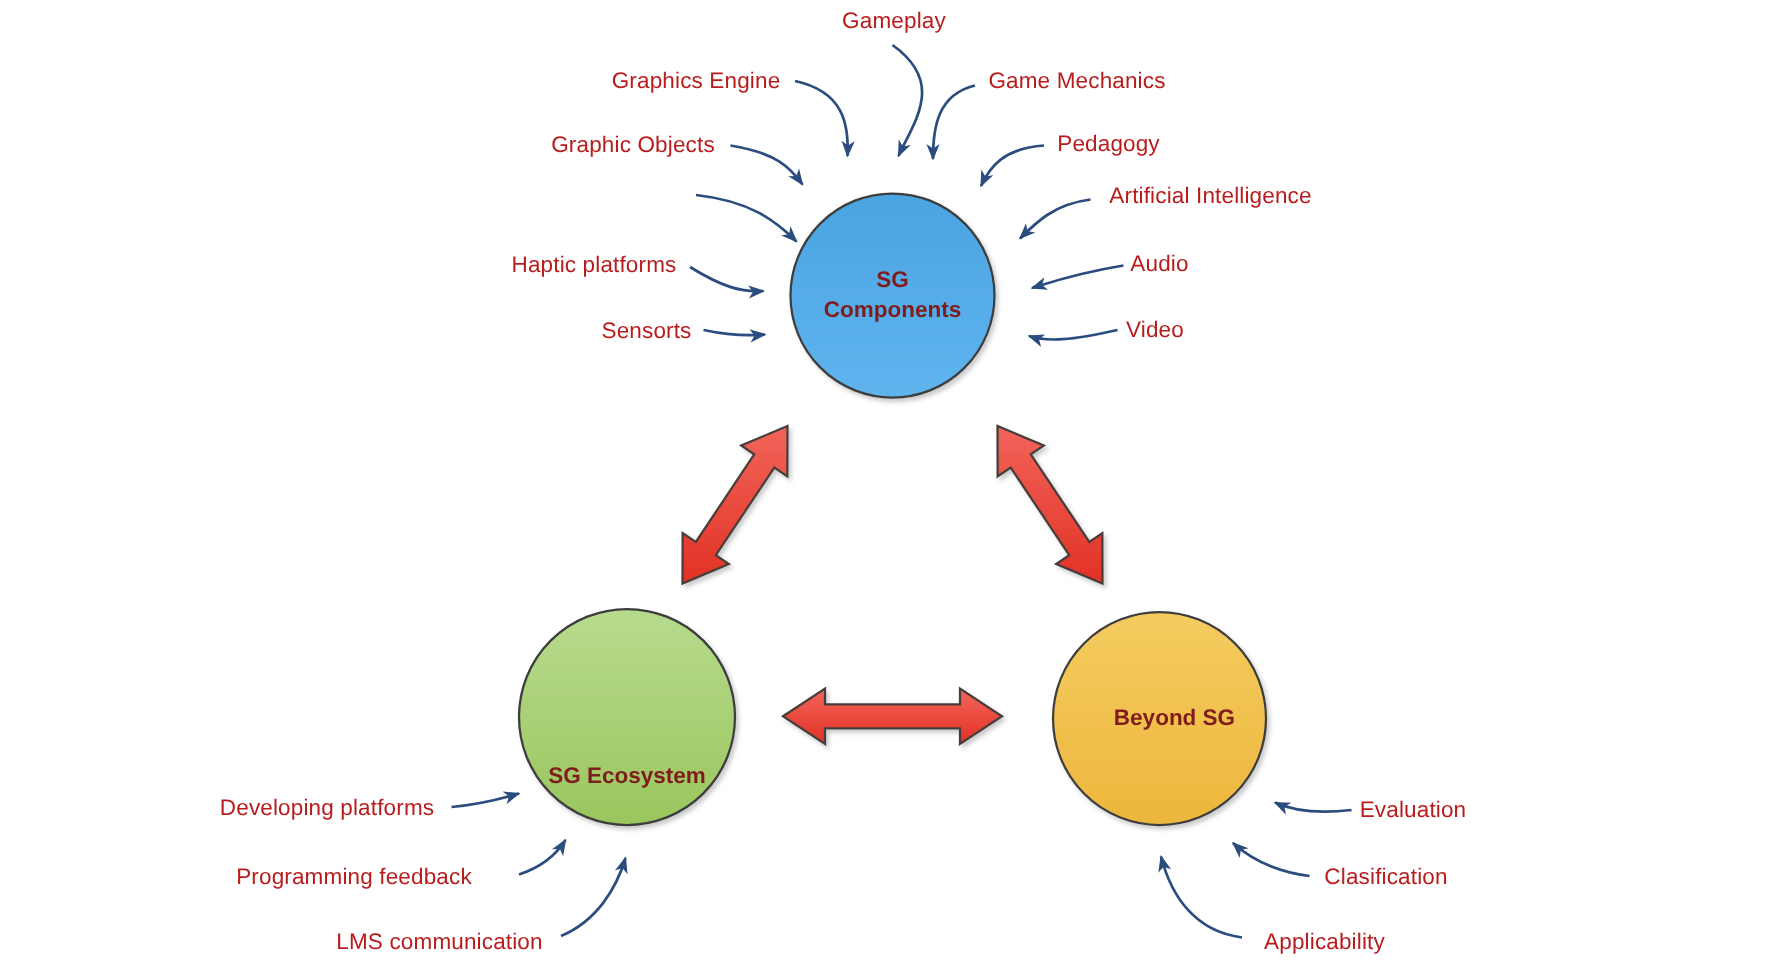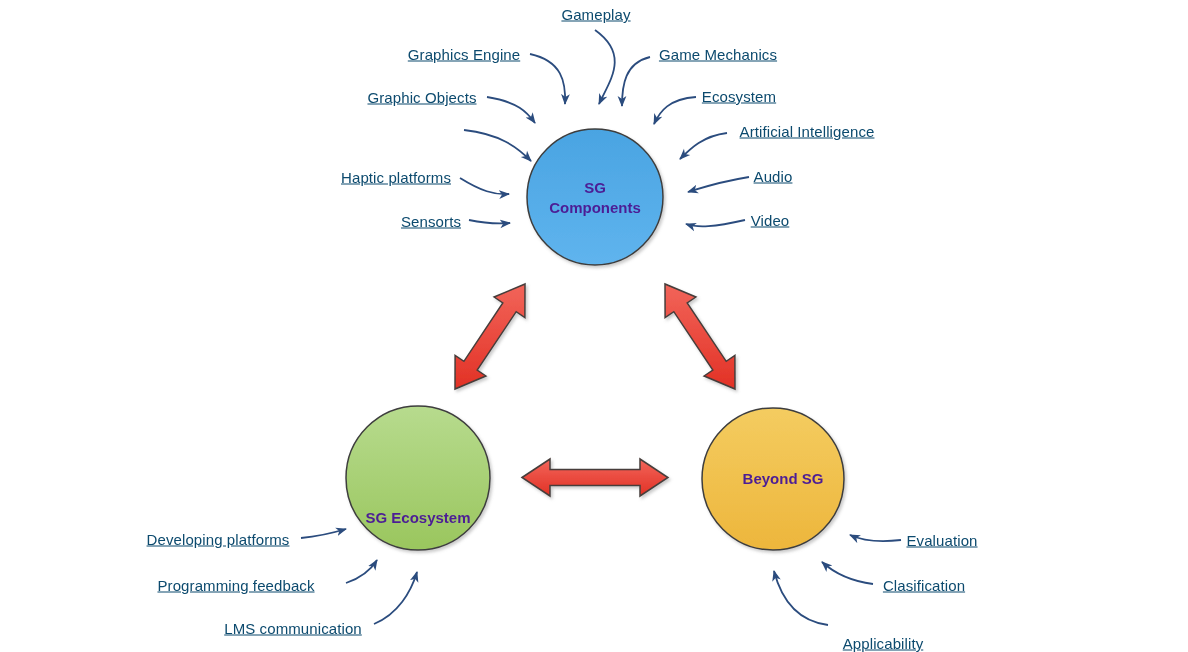--- a/index.html
+++ b/index.html
@@ -17,31 +17,30 @@
   }
   .canvas svg {
     position: absolute;
     left: 0;
     top: 0;
   }
   .lbl {
     position: absolute;
     transform: translate(-50%, -50%);
     font-size: 15px;
-    color: #0c4a6e;
+    color: #b91c1c;
     white-space: nowrap;
     letter-spacing: 0.1px;
-    text-decoration: underline;
   }
   .node-title {
     position: absolute;
     transform: translate(-50%, -50%);
     font-size: 15px;
     font-weight: bold;
-    color: #4c1d95;
+    color: #7f1d1d;
     text-align: center;
     line-height: 1.3;
   }
   .node-title.wrap {
     width: 100px;
     white-space: normal;
   }
   .node-title.nowrap {
     white-space: nowrap;
   }
@@ -115,28 +114,28 @@
   </svg>
 
   <div class="node-title wrap" style="left:595px; top:197px;">SG Components</div>
   <div class="node-title nowrap" style="left:418px; top:478px;margin-top:40px;">SG Ecosystem</div>
   <div class="node-title nowrap" style="left:773px; top:479px;padding-left:20px;">Beyond SG</div>
 
   <div class="lbl" style="left:596px; top:14px;">Gameplay</div>
   <div class="lbl" style="left:464px; top:54px;">Graphics Engine</div>
   <div class="lbl" style="left:718px; top:54px;text-align:center;">Game Mechanics</div>
   <div class="lbl" style="left:422px; top:97px;">Graphic Objects</div>
-  <div class="lbl" style="left:739px; top:96px;">Ecosystem</div>
+  <div class="lbl" style="left:739px; top:96px;">Pedagogy</div>
   <div class="lbl" style="left:807px; top:131px;">Artificial Intelligence</div>
   <div class="lbl" style="left:396px; top:177px;">Haptic platforms</div>
   <div class="lbl" style="left:773px; top:176px;text-align:center;">Audio</div>
   <div class="lbl" style="left:431px; top:221px;">Sensorts</div>
   <div class="lbl" style="left:770px; top:220px;">Video</div>
 
   <div class="lbl" style="left:218px; top:539px;">Developing platforms</div>
   <div class="lbl" style="left:236px; top:585px;">Programming feedback</div>
   <div class="lbl" style="left:293px; top:628px;">LMS communication</div>
 
   <div class="lbl" style="left:942px; top:540px;">Evaluation</div>
   <div class="lbl" style="left:924px; top:585px;">Clasification</div>
-  <div class="lbl" style="left:883px; top:628px;margin-top:15px;">Applicability</div>
+  <div class="lbl" style="left:883px; top:628px;">Applicability</div>
 
 </div>
 
 </body></html>

